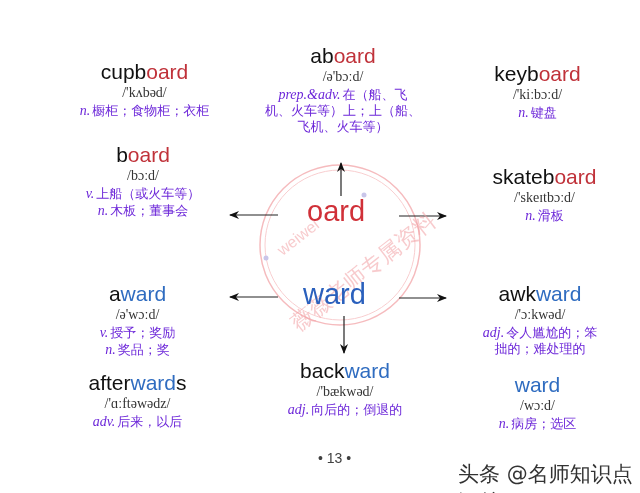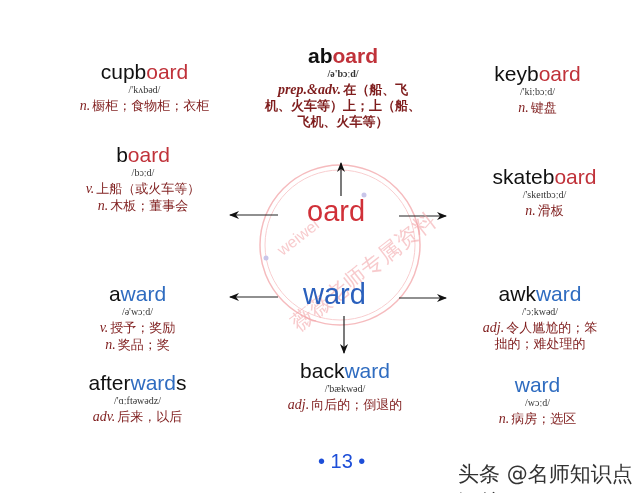--- a/index.html
+++ b/index.html
@@ -2,27 +2,27 @@
 <html><head>
 <meta charset="utf-8">
 <style>
   html, body { margin:0; padding:0; background:#ffffff; }
   body { width:640px; height:493px; position:relative; overflow:hidden;
          font-family:"DejaVu Serif", serif; color:#1a1a1a; }
   .entry { position:absolute; text-align:center; line-height:1.25; }
   .word { font-family:"Liberation Sans", "DejaVu Sans", sans-serif; font-size:21px; color:#111; line-height:1.15; }
   .word .red { color:#c0323a; }
   .word .blue { color:#2f6cc0; }
-  .ipa { font-family:"Liberation Serif", "DejaVu Serif", serif; font-size:10px; color:#333; }
-  .def { font-family:"DejaVu Sans", sans-serif; font-size:13px; color:#7f1d1d; }
+  .ipa { font-family:"Liberation Serif", "DejaVu Serif", serif; font-size:14px; color:#333; }
+  .def { font-family:"DejaVu Sans", sans-serif; font-size:13px; color:#6d28d9; }
   .pos { font-family:"Liberation Serif", "DejaVu Serif", serif; font-style:italic; font-size:14px; margin-right:2px; }
   .center-word { position:absolute; font-family:"Liberation Sans", sans-serif; font-size:29px; }
   #stamp { position:absolute; left:0; top:0; }
   .arrows { position:absolute; left:0; top:0; }
-  .page-num { position:absolute; left:318px; top:450px; font-family:"Liberation Sans", sans-serif; font-size:20px; color:#1d4ed8; }
+  .page-num { position:absolute; left:318px; top:450px; font-family:"Liberation Sans", sans-serif; font-size:14px; color:#404040; }
   .watermark { position:absolute; left:458px; top:460px; font-family:"DejaVu Sans", sans-serif; font-size:21px; color:#333; }
 </style>
 </head>
 <body>
 
 <svg class="arrows" width="640" height="493">
   <defs>
     <marker id="ah" markerWidth="10" markerHeight="8" refX="9" refY="4" orient="auto" markerUnits="userSpaceOnUse">
       <path d="M0,0 L10,4 L0,8 L3,4 Z" fill="#111"></path>
     </marker>
@@ -53,21 +53,21 @@
   <div class="def"><span class="pos">n.</span><span>橱柜；食物柜；衣柜</span></div>
 </div>
 
 <div class="entry" style="left:58px; top:143px; width:170px;">
   <div class="word"><span>b</span><span class="red">oard</span></div>
   <div class="ipa">/bɔːd/</div>
   <div class="def"><span class="pos">v.</span><span>上船（或火车等）</span></div>
   <div class="def"><span class="pos">n.</span><span>木板；董事会</span></div>
 </div>
 
-<div class="entry" style="left:248px; top:44px; width:190px;font-weight:bold;">
+<div class="entry" style="left:248px; top:44px; width:190px;">
   <div class="word"><span>ab</span><span class="red">oard</span></div>
   <div class="ipa">/ə'bɔːd/</div>
   <div class="def"><span class="pos">prep.&amp;adv.</span><span>在（船、飞</span></div>
   <div class="def"><span>机、火车等）上；上（船、</span></div>
   <div class="def"><span>飞机、火车等）</span></div>
 </div>
 
 <div class="entry" style="left:455px; top:62px; width:165px;">
   <div class="word"><span>keyb</span><span class="red">oard</span></div>
   <div class="ipa">/'kiːbɔːd/</div>

